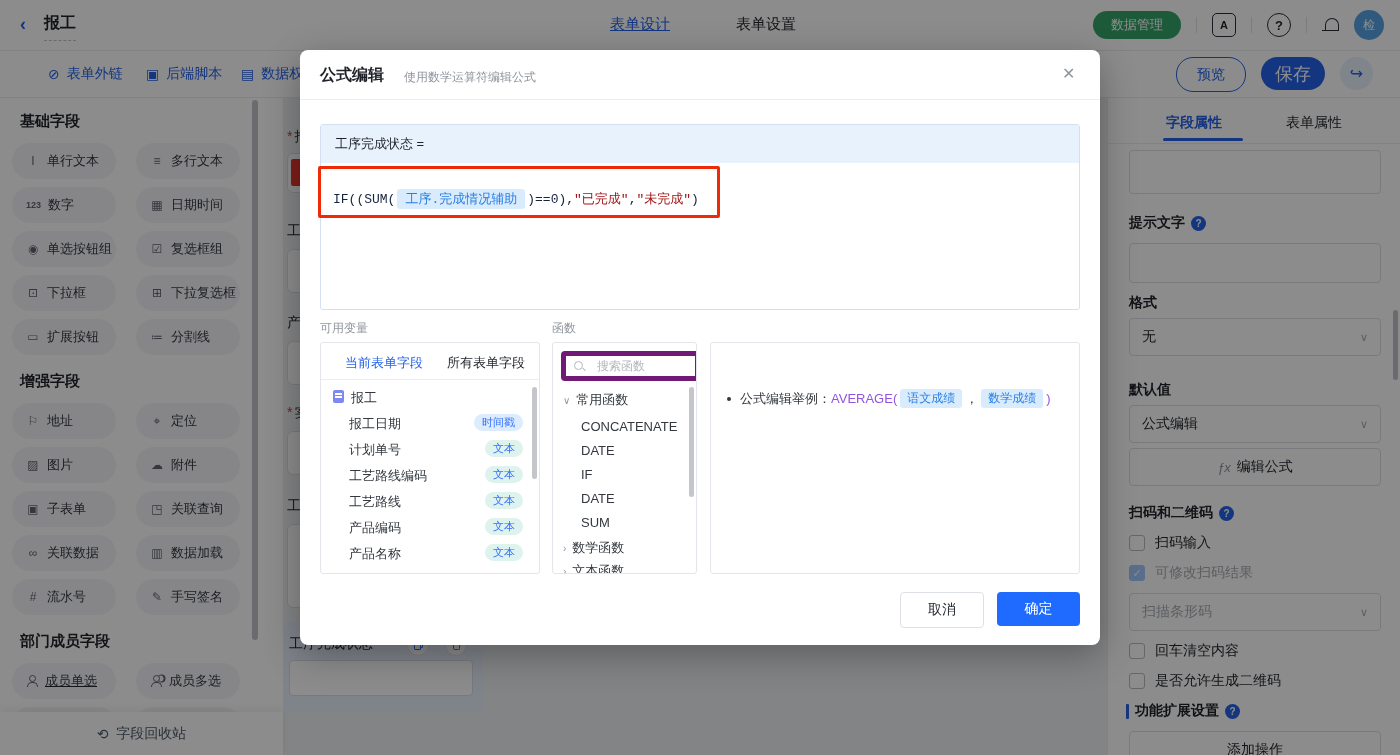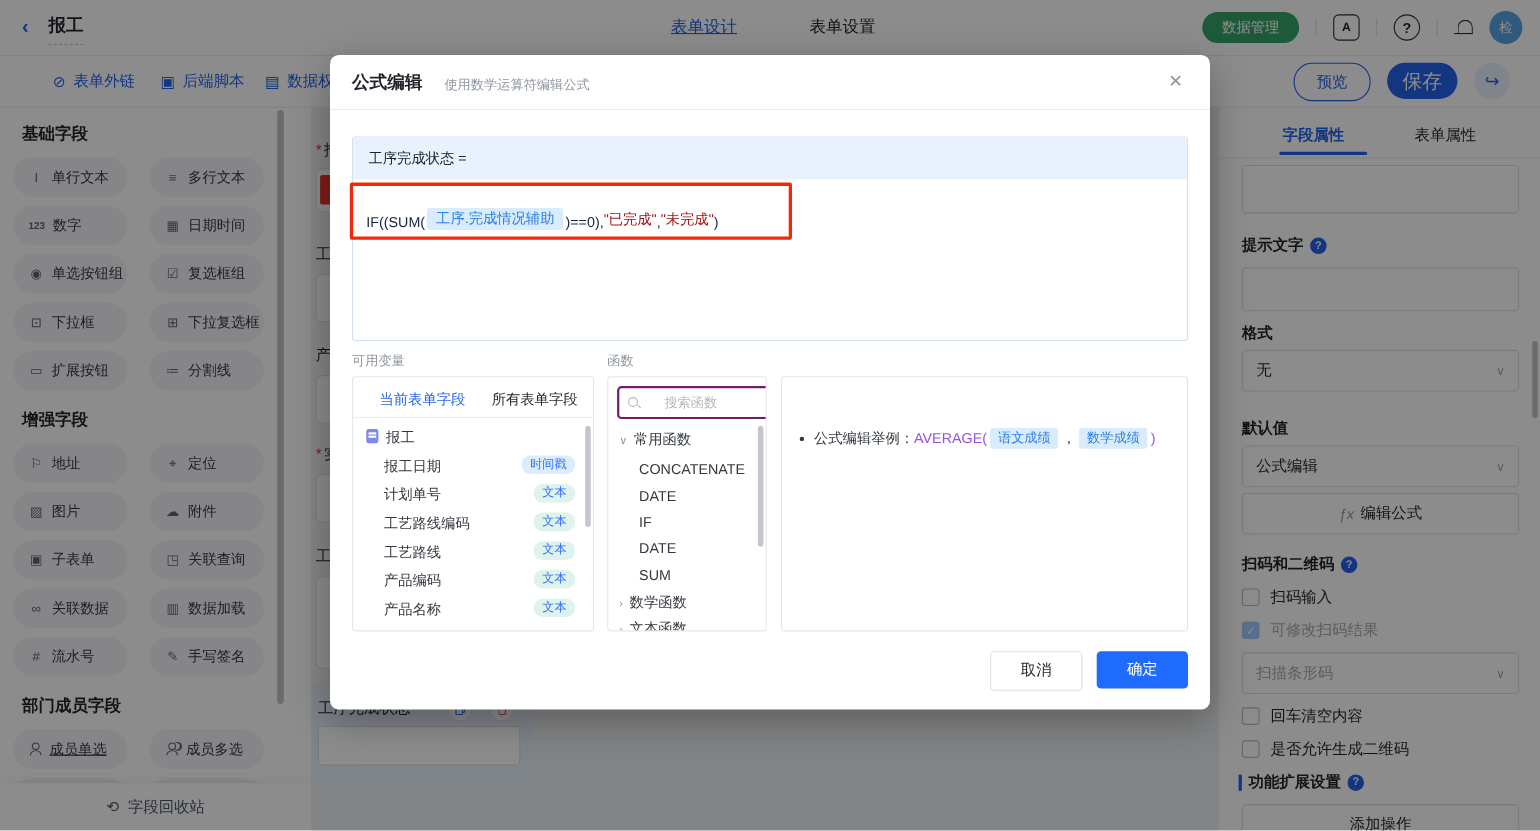--- a/index.html
+++ b/index.html
@@ -82,38 +82,38 @@
   
   .overlay{position:absolute;left:0;top:0;width:1400px;height:755px;background:rgba(0,0,0,0.45);z-index:50}
   .modal{position:absolute;left:300px;top:50px;width:800px;height:595px;background:#fff;border-radius:8px;z-index:100;
          box-shadow:0 10px 36px rgba(0,0,0,.3)}
   .m-title{position:absolute;left:20px;top:15px;font-size:16px;font-weight:bold}
   .m-sub{position:absolute;left:104px;top:19px;font-size:12px;color:#8f959e}
   .m-close{position:absolute;left:762px;top:14px;font-size:16px;color:#8f959e;cursor:pointer}
   .m-hdiv{position:absolute;left:0;top:49px;width:800px;height:1px;background:#ebedf0}
   .fbox{position:absolute;left:20px;top:74px;width:760px;height:186px;border:1px solid #d3e0ef;border-radius:3px;box-sizing:border-box}
   .fbox-head{height:38px;background:#e7f2fd;display:flex;align-items:center;padding-left:14px;font-size:13px;color:#1f2329}
-  .code{position:absolute;left:12px;top:64px;font-family:Liberation Sans, sans-serif;font-size:13px;color:#16233f;
-        display:flex;align-items:flex-end;white-space:pre}
+  .code{position:absolute;left:12px;top:64px;font-family:Liberation Mono, monospace;font-size:13px;color:#16233f;
+        display:flex;align-items:center;white-space:pre}
   .codechip{background:#d9ecfd;color:#2b7fe3;border-radius:3px;padding:1px 8px;margin:0 2px;font-size:13px;cursor:pointer}
   .str{color:#a31515}
   .red-annot{position:absolute;left:18px;top:116px;width:396px;height:46px;border:3px solid #ee2b06;border-radius:2px;pointer-events:none}
   .plabel{position:absolute;top:270px;font-size:12px;color:#8f959e}
   .panel{position:absolute;top:292px;height:232px;border:1px solid #e5e6eb;border-radius:3px;background:#fff;box-sizing:border-box;overflow:hidden}
   .vtab{position:absolute;top:11px;font-size:13px;cursor:pointer}
   .vdiv2{position:absolute;left:0;top:36px;width:100%;height:1px;background:#ebedf0}
   .docic{position:absolute;width:11px;height:13px;background:#7d88f2;border-radius:2px}
   .docic::after{content:"";position:absolute;left:2px;top:3px;width:7px;height:1.5px;background:#fff;box-shadow:0 3px 0 #fff}
   .vrow-name{position:absolute;font-size:13px;color:#33383f;white-space:nowrap;cursor:pointer}
   .badge{position:absolute;font-size:11px;color:#3370ff;border-radius:9px;padding:2px 8px;line-height:13px}
   .badge.time{background:#dcecfd}
   .badge.text{background:#def3ee}
   .pscroll{position:absolute;width:5px;border-radius:3px;background:#c4c6cc}
-  .search{position:absolute;left:8px;top:8px;width:139px;height:30px;border:2px solid #701a75;border-radius:4px;box-sizing:border-box;
-          display:flex;align-items:center;gap:20px;padding:0 8px}
+  .search{position:absolute;left:8px;top:8px;width:139px;height:30px;border:5px solid #701a75;border-radius:4px;box-sizing:border-box;
+          display:flex;align-items:center;gap:10px;padding:0 8px}
   .search input{border:none;outline:none;width:80px;font-size:12px;color:#1f2329;background:transparent}
   .search input::placeholder{color:#b3b7be}
   .mag{width:11px;height:11px;position:relative;display:inline-block;flex:none}
   .mag::before{content:"";position:absolute;top:0;left:0;width:7px;height:7px;border:1.4px solid #b3b7be;border-radius:50%}
   .mag::after{content:"";position:absolute;left:8px;top:8px;width:4px;height:1.4px;background:#b3b7be;transform:rotate(45deg)}
   .ftree{position:absolute;font-size:13px;color:#33383f;white-space:nowrap;cursor:pointer}
   .fchev{color:#8f959e;font-size:10px;margin-right:6px}
   .tip-dot{display:inline-block;width:4px;height:4px;border-radius:50%;background:#33383f;vertical-align:middle;margin-right:9px}
   .tipline{position:absolute;left:16px;font-size:13px;color:#33383f;white-space:nowrap;display:flex;align-items:center}
   .tipchip{background:#d9ecfd;color:#2b7fe3;border-radius:3px;padding:1px 7px;margin:0 3px;font-size:12px}

